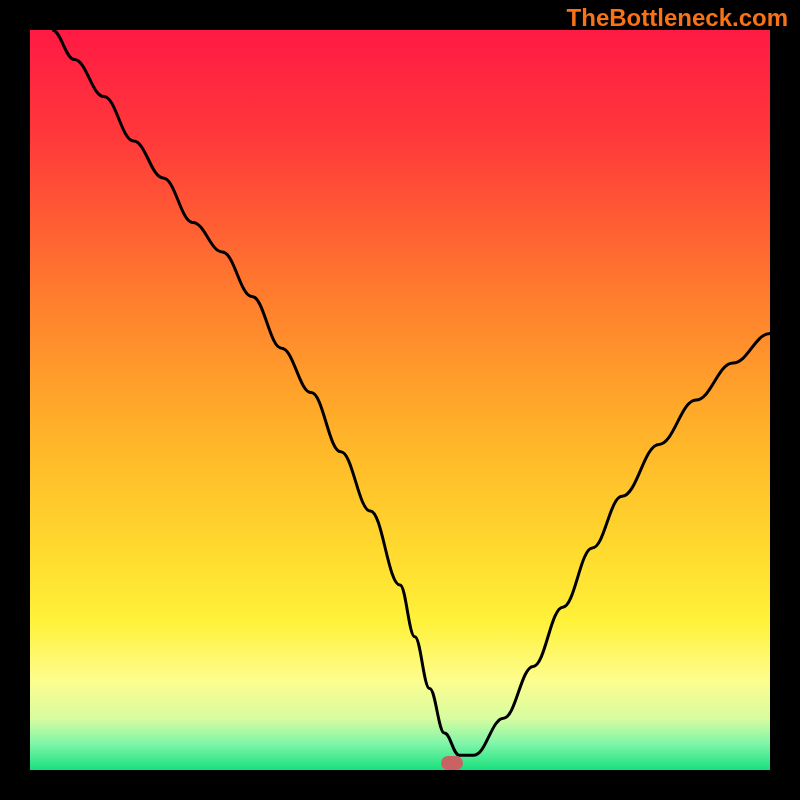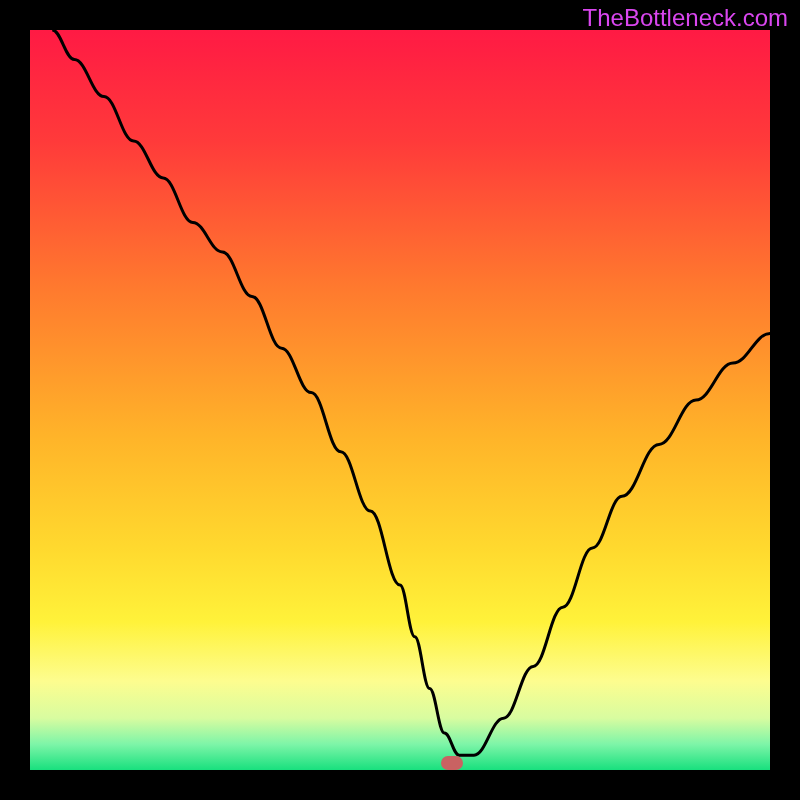--- a/index.html
+++ b/index.html
@@ -8,23 +8,23 @@
     width: 800px;
     height: 800px;
     background: #000;
     position: relative;
     font-family: Arial, Helvetica, sans-serif;
   }
   .watermark {
     position: absolute;
     top: 4px;
     right: 12px;
-    color: #d946ef;
+    color: #f97316;
     font-size: 24px;
-    font-weight: 400;
+    font-weight: 700;
     z-index: 10;
   }
   .chart-frame {
     position: absolute;
     top: 30px;
     left: 30px;
     width: 740px;
     height: 740px;
     background: #000;
   }

